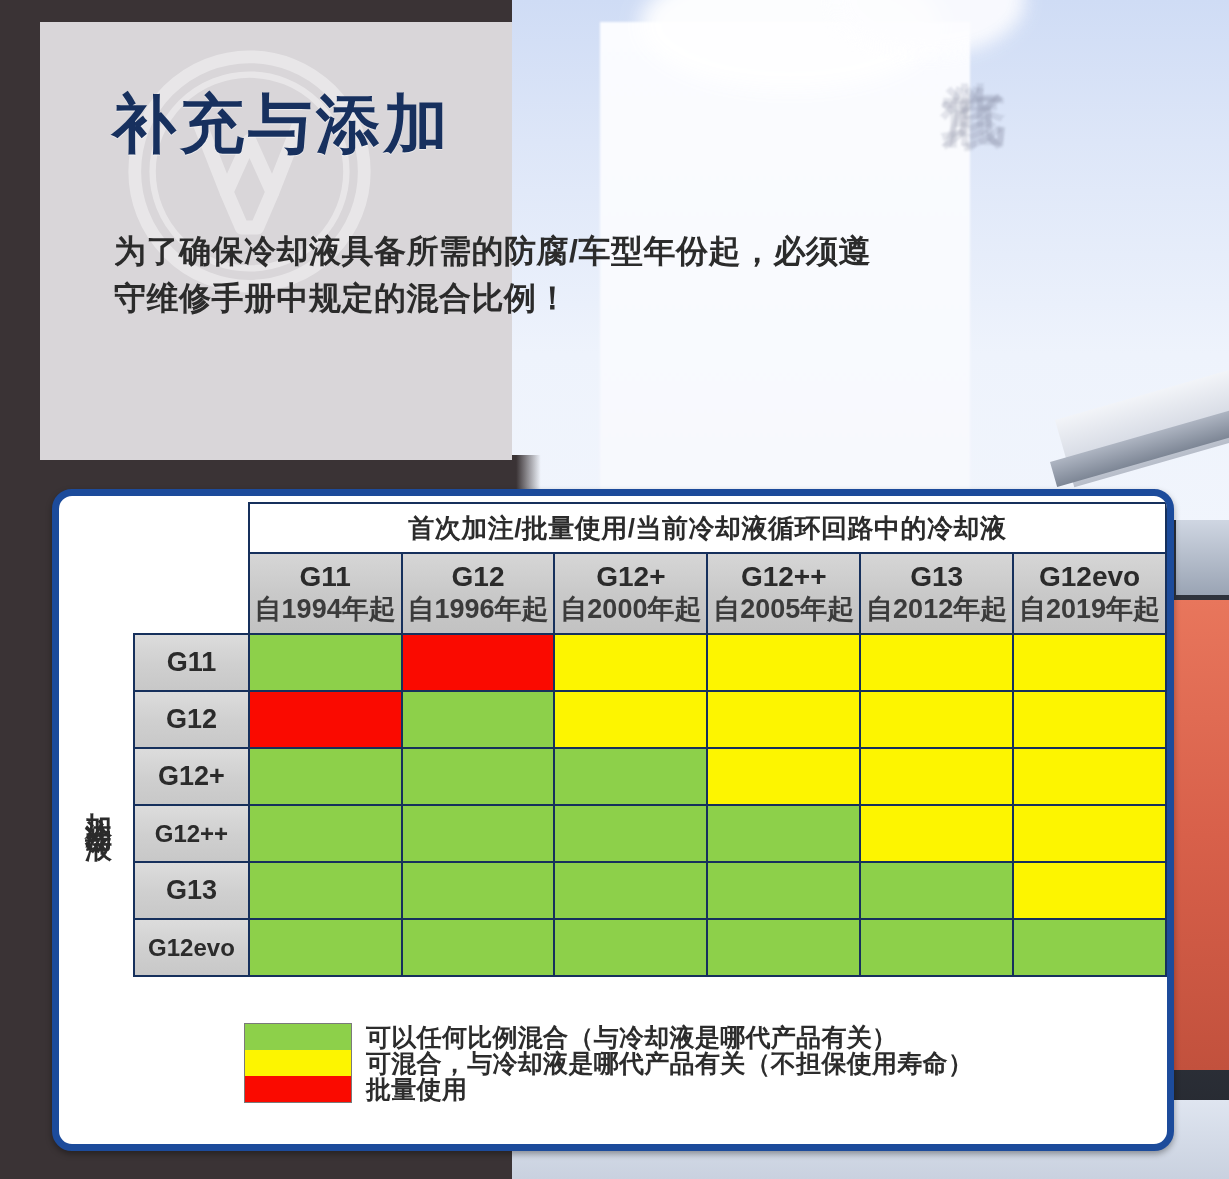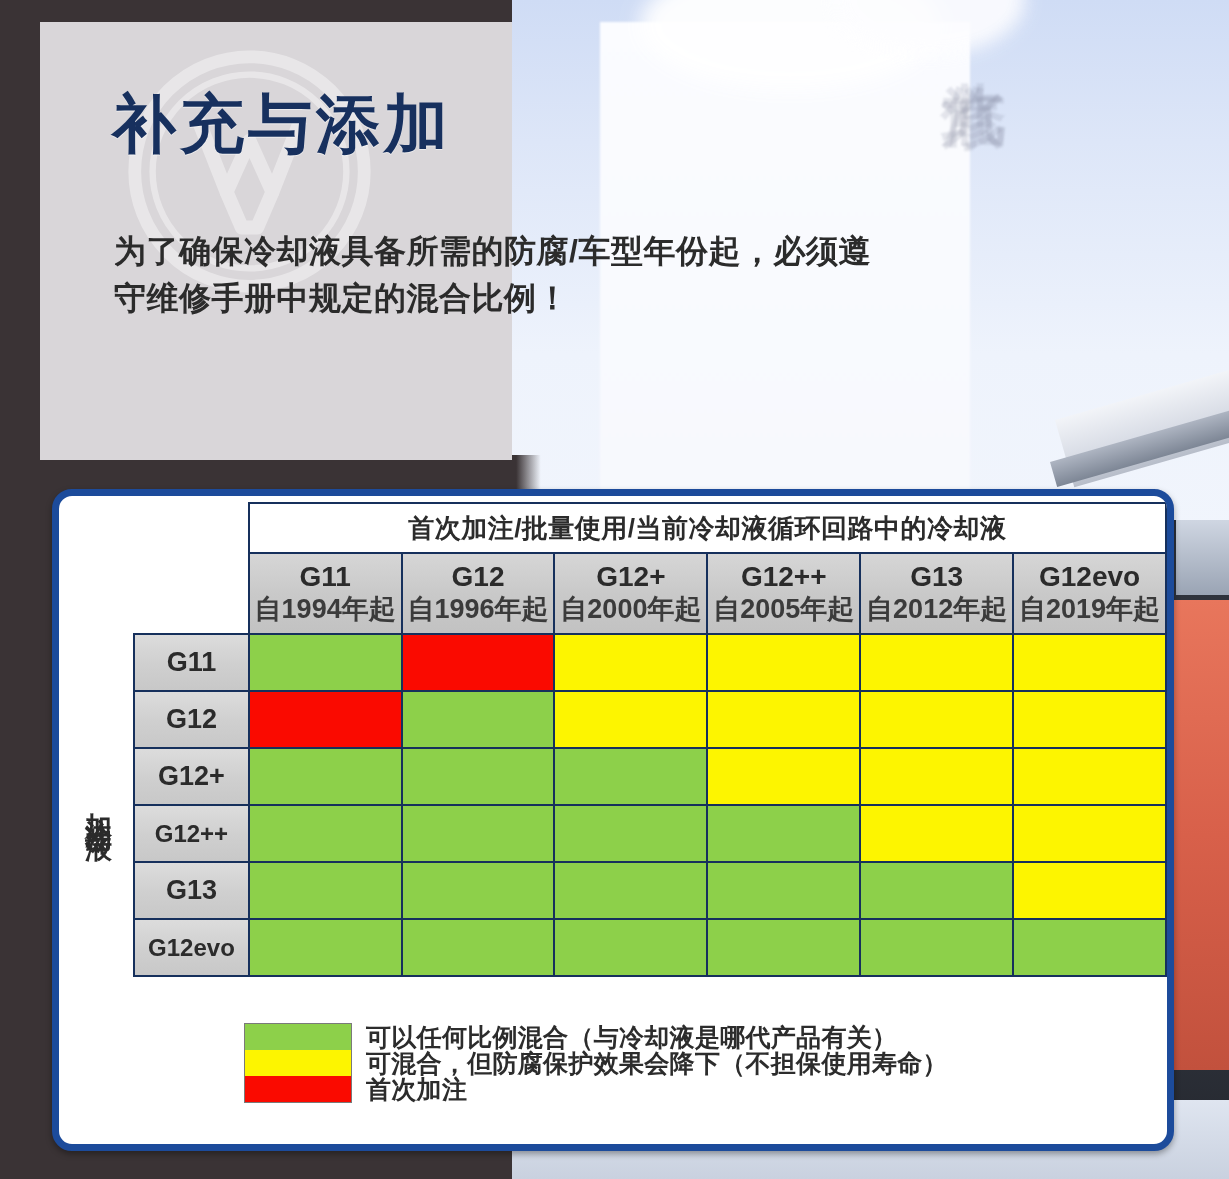--- a/index.html
+++ b/index.html
@@ -412,19 +412,19 @@
     </table>
 
     <div class="legend">
       <div class="legend-swatches" id="legend-swatches">
           <div style="background: rgb(141, 208, 74);"></div>
           <div style="background: rgb(253, 245, 0);"></div>
           <div style="background: rgb(250, 10, 0);"></div>
         </div>
       <div class="legend-texts" id="legend-texts">
           <div>可以任何比例混合（与冷却液是哪代产品有关）</div>
-          <div>可混合，但防腐保护效果会降下（不担保使用寿命）</div>
-          <div>首次加注</div>
+          <div>可混合，与冷却液是哪代产品有关（不担保使用寿命）</div>
+          <div>批量使用</div>
         </div>
     </div>
 
   </div>
 </div>
 
 </body></html>

